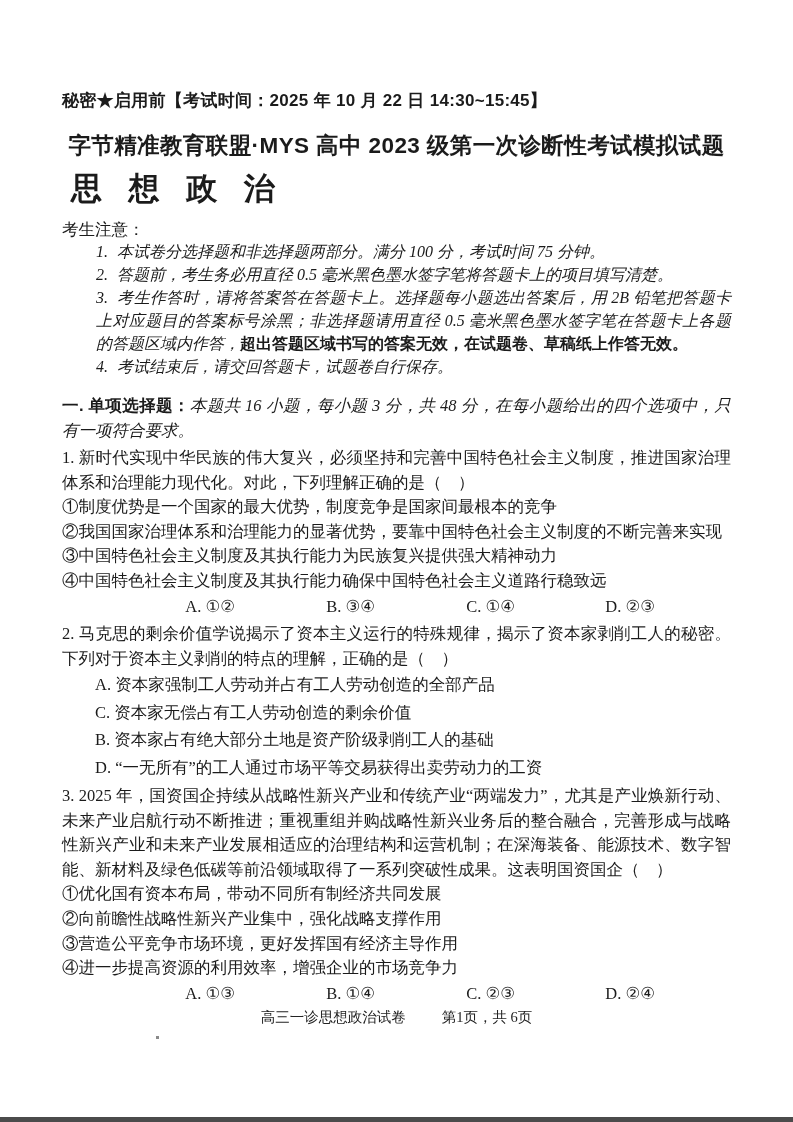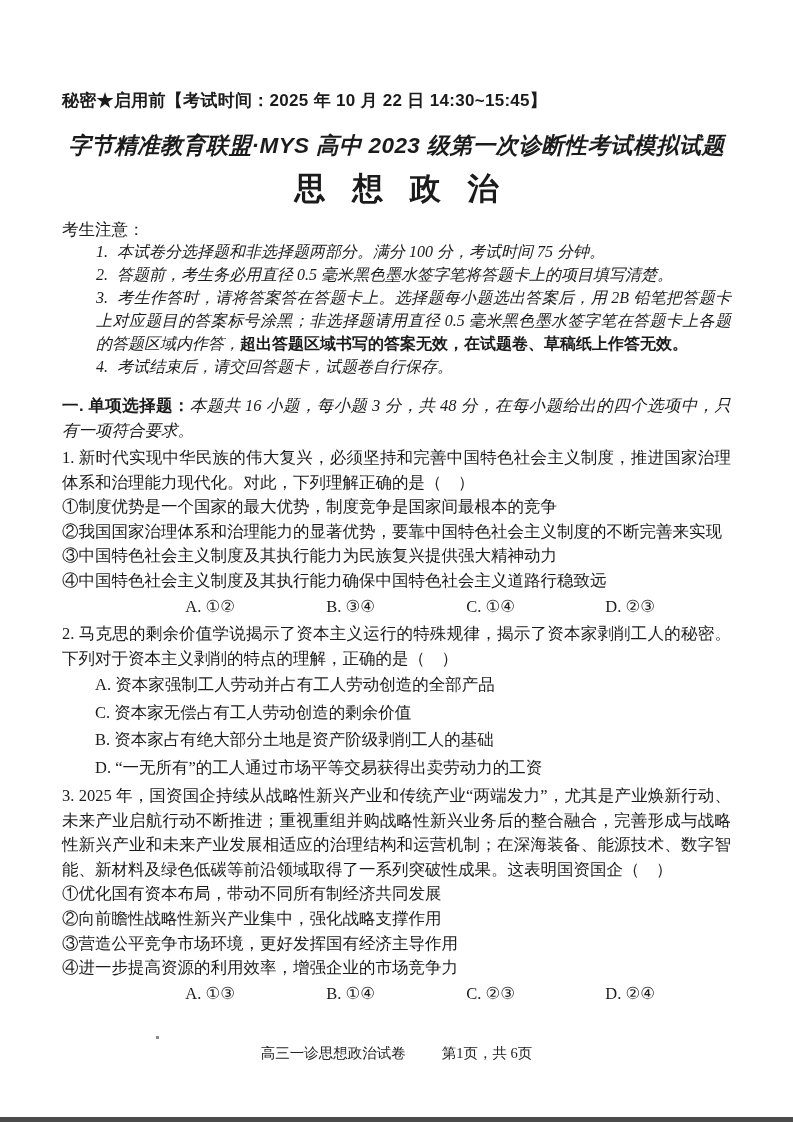--- a/index.html
+++ b/index.html
@@ -13,24 +13,24 @@
     box-sizing:border-box;
     padding:90px 62px 12px 62px;
   }
   .classified{
     font-family:"Liberation Sans",sans-serif;
     font-weight:700;font-size:17px;line-height:21px;letter-spacing:.3px;
   }
   .exam-title{
     margin:21px 0 0;text-align:center;
     font-family:"Liberation Sans",sans-serif;
-    font-weight:700;font-size:22.5px;line-height:28px;letter-spacing:.4px;font-style:italic;
+    font-weight:700;font-size:22.5px;line-height:28px;letter-spacing:.4px;
   }
   .subject-title{
-    margin:9px 0 0;text-align:center;
+    margin:9px 0 0;text-align:left;
     font-family:"Liberation Sans",sans-serif;
     font-weight:700;font-size:31px;line-height:40px;letter-spacing:9px;text-indent:9px;
   }
   .notice-head{
     margin-top:9px;
     font-family:"Liberation Sans",sans-serif;
     font-weight:400;font-size:16.5px;line-height:22px;
   }
   .notice-item{
     font-style:italic;font-size:16px;line-height:23px;
@@ -46,21 +46,21 @@
   }
   .sec-label{font-weight:700;font-family:"Liberation Sans",sans-serif;}
   .sec-desc{font-style:italic;}
   .question{margin-top:3px;font-size:16.5px;line-height:24.6px;}
   .q-stem{text-align:justify;}
   .statement{text-align:justify;}
   .options-row{display:flex;padding-left:33px;margin:1px 0 2px;text-align:right;}
   .options-row .opt{width:140px;}
   .option-line{padding-left:33px;line-height:27.4px;text-align:justify;}
   .footer{
-    position:absolute;left:0;right:0;top:1044px;
+    position:absolute;left:0;right:0;top:1008px;
     text-align:center;font-size:14.5px;color:#222;
   }
   .footer .gap{display:inline-block;width:36px;}
   .scan-edge{position:absolute;left:0;right:0;bottom:0;height:5px;background:#4b4b4b;}
   .speck{position:absolute;left:156px;top:1036px;width:3px;height:3px;background:#8a8a8a;}
 </style>
 </head>
 <body>
 
 <div class="page">

